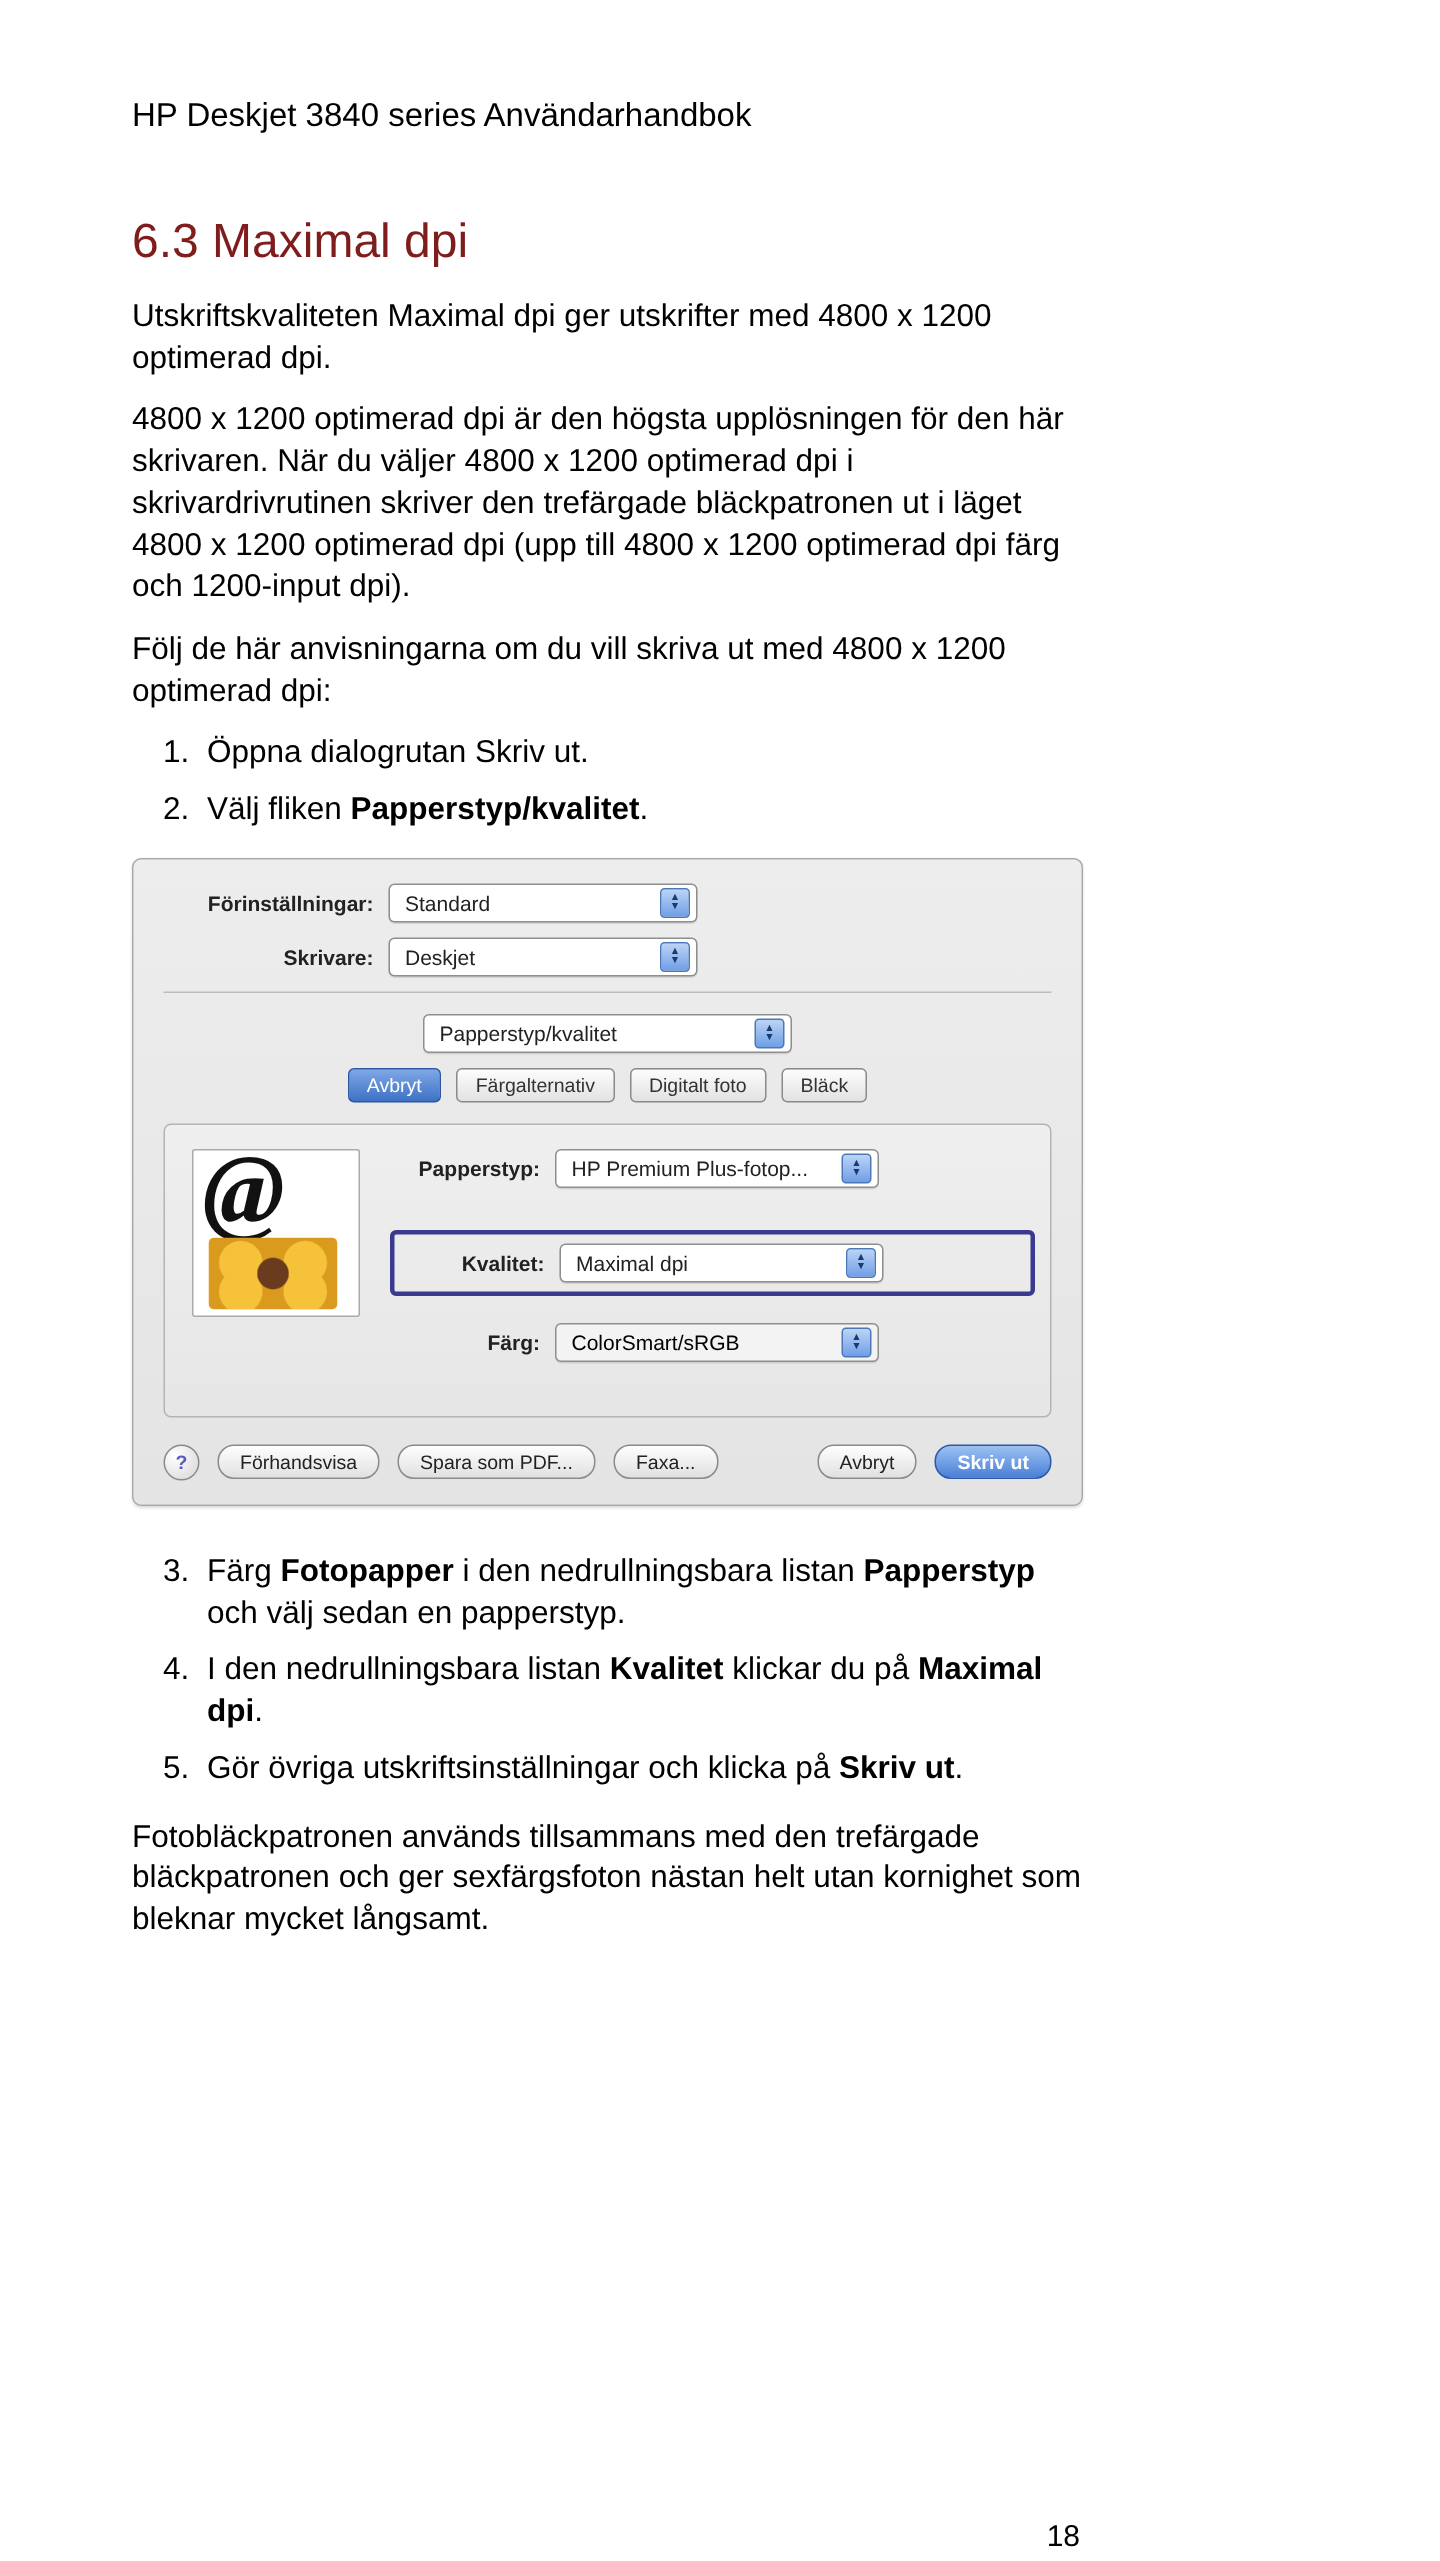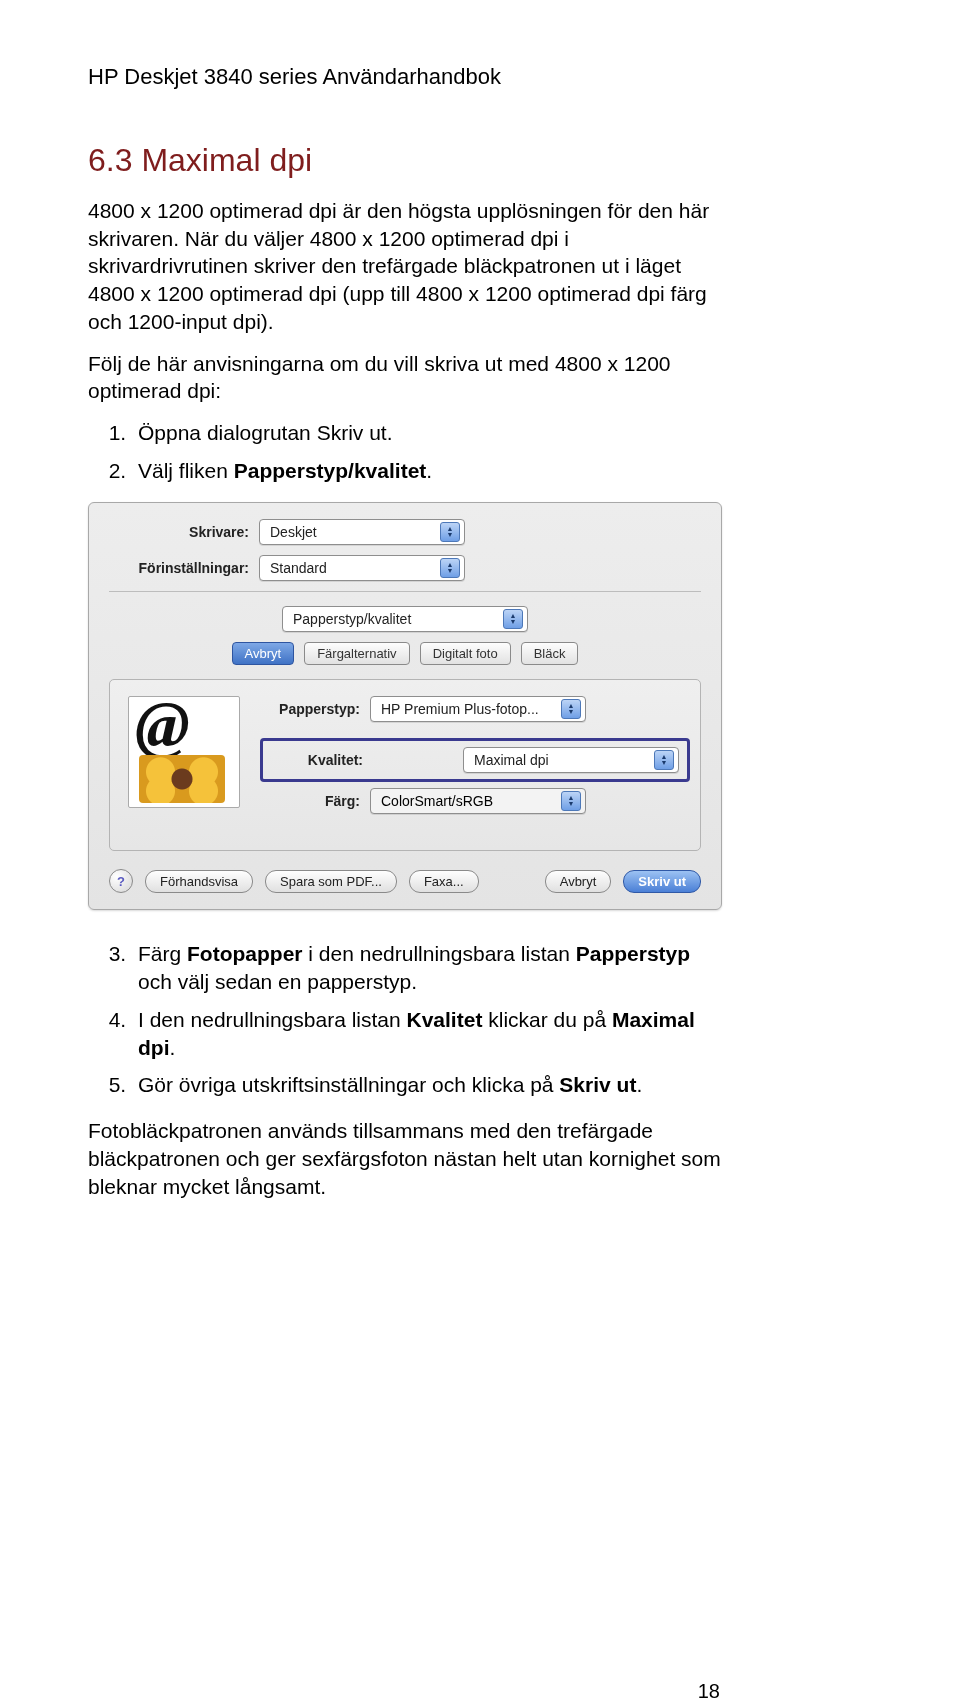--- a/index.html
+++ b/index.html
@@ -174,21 +174,21 @@
                 radial-gradient(circle at 75% 35%, #f5c23a 0 14px, transparent 15px),
                 radial-gradient(circle at 25% 75%, #f5c23a 0 14px, transparent 15px),
                 radial-gradient(circle at 75% 75%, #f5c23a 0 14px, transparent 15px),
                 #d99a1e;
     border-radius: 4px;
   }
   .panel-rows {
     flex: 1;
     display: flex;
     flex-direction: column;
-    gap: 12px;
+    gap: 24px;
   }
   .panel-rows .row .lbl { width: 96px; font-weight:700; }
   .highlight {
     border: 3px solid #3a3a8f;
     border-radius: 4px;
     padding: 6px 8px 6px 4px;
     margin: -6px -8px -6px -4px;
   }
   .panel-rows .popup { min-width: 200px; }
   .popup.disabled { background:#f3f3f3; }
@@ -232,47 +232,48 @@
 </style>
 </head>
 <body>
 
 <div class="page">
 
   <div class="doc-header">HP Deskjet 3840 series Användarhandbok</div>
 
   <h2 class="section-title">6.3  Maximal dpi</h2>
 
+  <p class="body">Utskriftskvaliteten Maximal dpi ger utskrifter med 4800 x 1200 optimerad dpi.</p>
   <p class="body">4800 x 1200 optimerad dpi är den högsta upplösningen för den här skrivaren. När du väljer 4800 x 1200 optimerad dpi i skrivardrivrutinen skriver den trefärgade bläckpatronen ut i läget 4800 x 1200 optimerad dpi (upp till 4800 x 1200 optimerad dpi färg och 1200-input dpi).</p>
   <p class="body">Följ de här anvisningarna om du vill skriva ut med 4800 x 1200 optimerad dpi:</p>
 
   <ol class="steps">
     <li>
       <span>Öppna dialogrutan </span><span>Skriv ut</span><span>.</span>
     </li>
     <li>
       <span>Välj fliken </span><span class="bold">Papperstyp/kvalitet</span><span>.</span>
     </li>
   </ol>
 
   <div class="dialog-wrap">
     <div class="dialog">
+
+      <div class="row">
+        <div class="lbl">Förinställningar:</div>
+        <div class="popup">
+          <span class="txt">Standard</span>
+          <span class="arrows">▲<br>▼</span>
+        </div>
+      </div>
 
       <div class="row">
         <div class="lbl">Skrivare:</div>
         <div class="popup">
           <span class="txt">Deskjet</span>
-          <span class="arrows">▲<br>▼</span>
-        </div>
-      </div>
-
-      <div class="row">
-        <div class="lbl">Förinställningar:</div>
-        <div class="popup">
-          <span class="txt">Standard</span>
           <span class="arrows">▲<br>▼</span>
         </div>
       </div>
 
       <hr class="hr">
 
       <div class="row" style="justify-content:center;">
         <div class="popup" style="min-width:230px;">
           <span class="txt">Papperstyp/kvalitet</span>
           <span class="arrows">▲<br>▼</span>
@@ -294,21 +295,21 @@
         <div class="panel-rows">
           <div class="row">
             <div class="lbl">Papperstyp:</div>
             <div class="popup">
               <span class="txt">HP Premium Plus-fotop...</span>
               <span class="arrows">▲<br>▼</span>
             </div>
           </div>
 
           <div class="highlight">
-            <div class="row" style="margin-bottom:0;justify-content:space-between;">
+            <div class="row" style="margin-bottom:0;">
               <div class="lbl">Kvalitet:</div>
               <div class="popup">
                 <span class="txt">Maximal dpi</span>
                 <span class="arrows">▲<br>▼</span>
               </div>
             </div>
           </div>
 
           <div class="row">
             <div class="lbl">Färg:</div>

